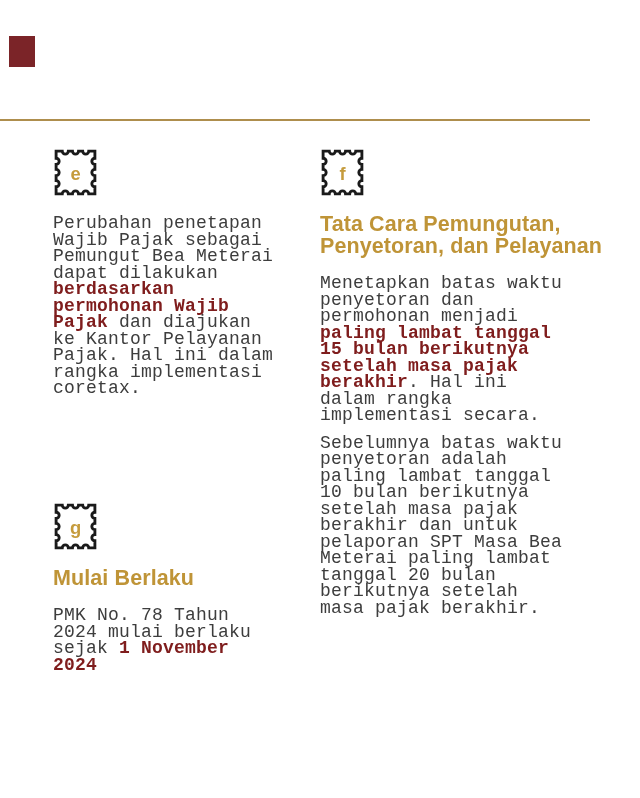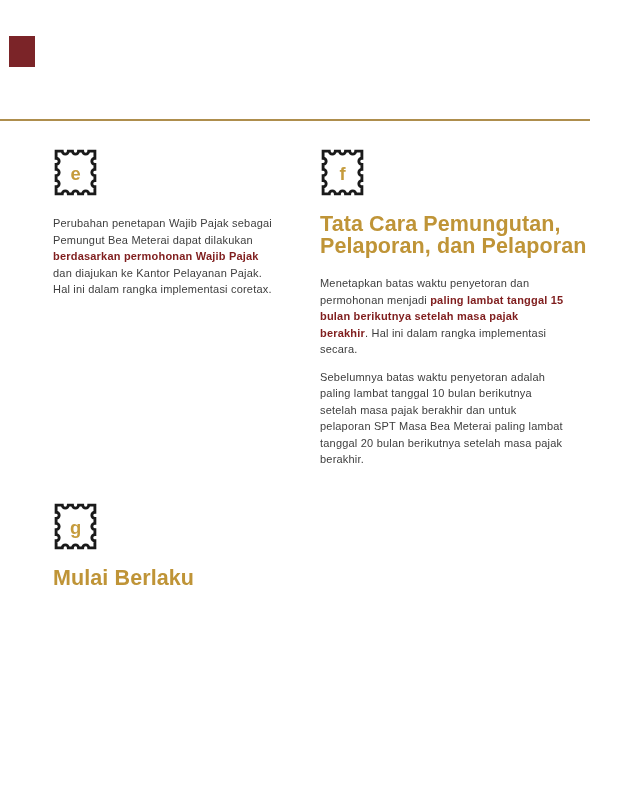--- a/index.html
+++ b/index.html
@@ -37,23 +37,24 @@
   .title {
     margin: 16px 0 0 0;
     font-size: 21.5px; font-weight: bold;
     line-height: 22px;
     color: #bf9437;
     letter-spacing: 0.1px;
   }
   .paras { margin-top: 18px; }
   .para {
     margin: 0 0 11px 0;
-    font-size: 11px; line-height: 16.5px;
+    font-size: 18px; line-height: 16.5px;
     color: #3d3d3d;
     letter-spacing: 0.2px;
+    font-family: Liberation Mono, monospace;
   }
   .para b { font-weight: bold; color: #7f1d1d; }
   #section-e .para { max-width: 225px; }
   #section-f .para { max-width: 248px; }
   #section-g .para { max-width: 218px; }
 </style>
 </head>
 <body>
 
 <div class="corner-mark"></div>
@@ -67,26 +68,29 @@
   <div class="paras">
       <p class="para"><span>Perubahan penetapan Wajib Pajak sebagai Pemungut Bea Meterai dapat dilakukan </span><b>berdasarkan permohonan Wajib Pajak</b><span> dan diajukan ke Kantor Pelayanan Pajak. Hal ini dalam rangka implementasi coretax.</span></p>
     </div>
 </section>
 
 <section class="section" id="section-f">
   <svg class="stamp" viewBox="0 0 44 48" aria-hidden="true">
     <path d="M3,3 L9,3 a3,3 0 0 0 6,0 L19,3 a3,3 0 0 0 6,0 L29,3 a3,3 0 0 0 6,0 L41,3 L41,10 a3,3 0 0 0 0,6 L41,21 a3,3 0 0 0 0,6 L41,32 a3,3 0 0 0 0,6 L41,45 L35,45 a3,3 0 0 0 -6,0 L25,45 a3,3 0 0 0 -6,0 L15,45 a3,3 0 0 0 -6,0 L3,45 L3,38 a3,3 0 0 0 0,-6 L3,27 a3,3 0 0 0 0,-6 L3,16 a3,3 0 0 0 0,-6 Z"></path>
     <text x="22" y="25" text-anchor="middle" dominant-baseline="central">f</text>
   </svg>
-  <h2 class="title">Tata Cara Pemungutan, Pelaporan, dan Pelaporan</h2>
+  <h2 class="title">Tata Cara Pemungutan, Penyetoran, dan Pelayanan</h2>
   <div class="paras">
       <p class="para"><span>Menetapkan batas waktu penyetoran dan permohonan menjadi </span><b>paling lambat tanggal 15 bulan berikutnya setelah masa pajak berakhir</b><span>. Hal ini dalam rangka implementasi secara.</span></p>
       <p class="para"><span>Sebelumnya batas waktu penyetoran adalah paling lambat tanggal 10 bulan berikutnya setelah masa pajak berakhir dan untuk pelaporan SPT Masa Bea Meterai paling lambat tanggal 20 bulan berikutnya setelah masa pajak berakhir.</span></p>
     </div>
 </section>
 
 <section class="section" id="section-g">
   <svg class="stamp" viewBox="0 0 44 48" aria-hidden="true">
     <path d="M3,3 L9,3 a3,3 0 0 0 6,0 L19,3 a3,3 0 0 0 6,0 L29,3 a3,3 0 0 0 6,0 L41,3 L41,10 a3,3 0 0 0 0,6 L41,21 a3,3 0 0 0 0,6 L41,32 a3,3 0 0 0 0,6 L41,45 L35,45 a3,3 0 0 0 -6,0 L25,45 a3,3 0 0 0 -6,0 L15,45 a3,3 0 0 0 -6,0 L3,45 L3,38 a3,3 0 0 0 0,-6 L3,27 a3,3 0 0 0 0,-6 L3,16 a3,3 0 0 0 0,-6 Z"></path>
     <text x="22" y="25" text-anchor="middle" dominant-baseline="central">g</text>
   </svg>
   <h2 class="title">Mulai Berlaku</h2>
+  <div class="paras">
+      <p class="para"><span>PMK No. 78 Tahun 2024 mulai berlaku sejak </span><b>1 November 2024</b></p>
+    </div>
 </section>
 
 </body></html>

